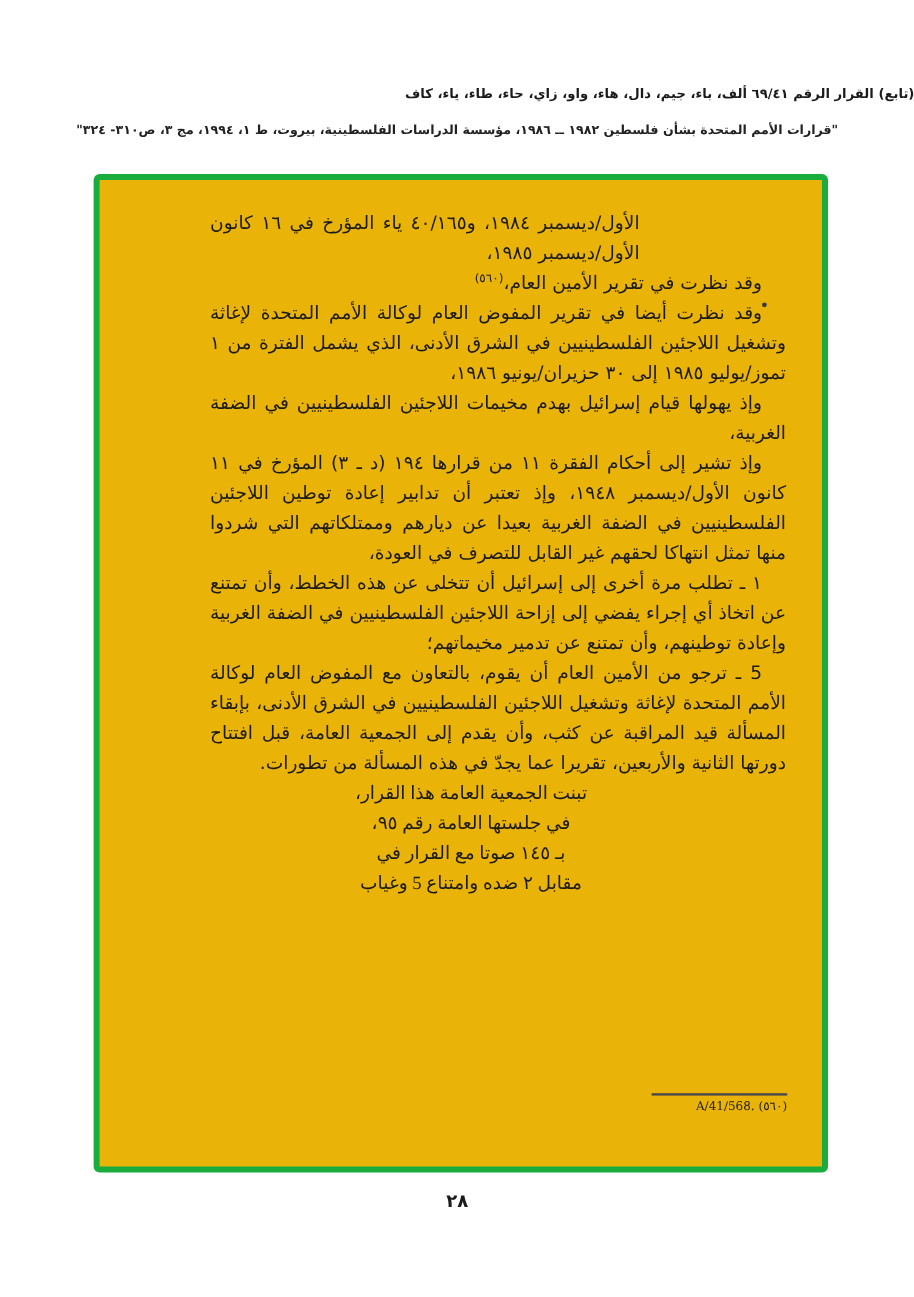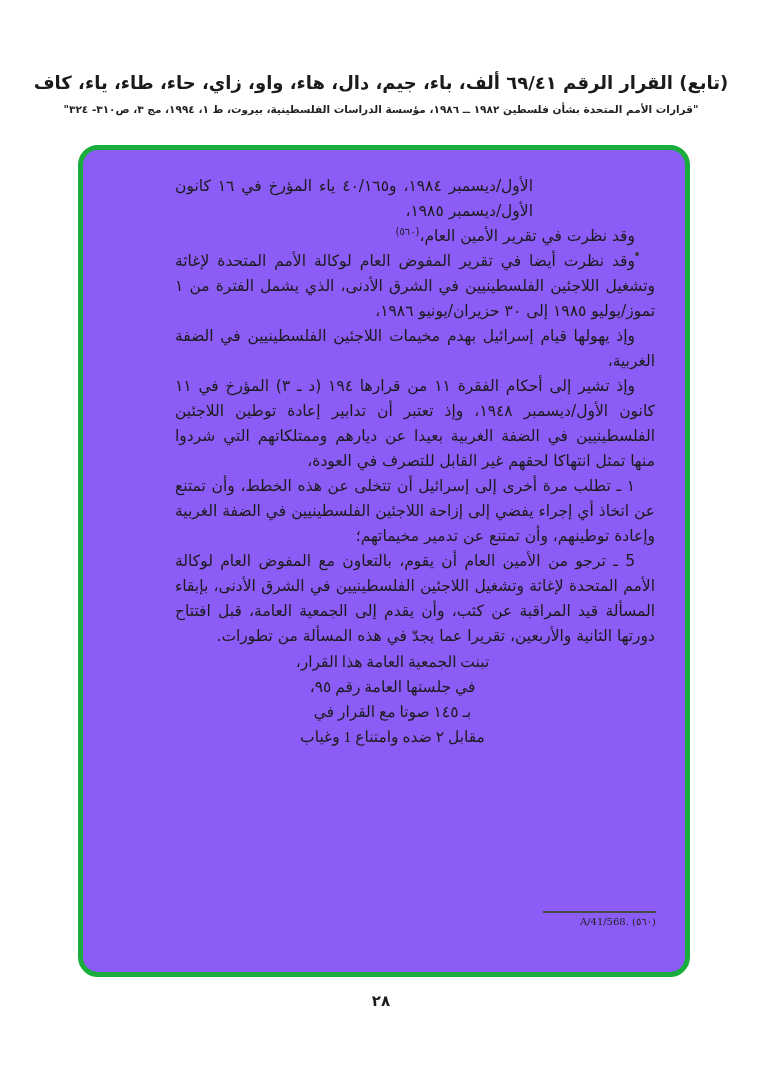--- a/index.html
+++ b/index.html
@@ -7,33 +7,33 @@
     width:762px;height:1081px;
     background:#ffffff;
     font-family:"DejaVu Sans",sans-serif;
     color:#1b1b1b;
     position:relative;
     overflow:hidden;
   }
   .page{position:absolute;inset:0;background:#ffffff;}
   .hdr1{
     position:absolute;top:72px;left:0;right:0;
-    text-align:center;font-weight:bold;font-size:18px;
+    text-align:right;font-weight:bold;font-size:11px;
     direction:rtl;letter-spacing:.2px;
   }
   .hdr2{
     position:absolute;top:103px;left:0;right:0;
     text-align:center;font-weight:bold;font-size:10.5px;
     direction:rtl;color:#222;
   }
   .frame{
     position:absolute;left:78px;top:145px;
     width:602px;height:822px;
-    border:5px solid #1aad3e;border-radius:20px;
-    background:#8b5cf6;
+    border:5px solid #1aad3e;border-radius:5px;
+    background:#eab308;
   }
   .col{
     position:absolute;left:92px;top:24px;width:480px;
     direction:rtl;text-align:justify;
     font-size:15.5px;line-height:25px;
   }
   .col p{margin:0;text-indent:20px;}
   .lead{font-weight:normal;}
   .num{font-weight:normal;}
   sup{font-size:10px;line-height:0;vertical-align:super;}
@@ -89,21 +89,21 @@
       <p><span class="lead">وإذ تشير</span><span> إلى أحكام الفقرة ١١ من قرارها ١٩٤ (د ـ ٣) المؤرخ في ١١ كانون الأول/ديسمبر ١٩٤٨، وإذ تعتبر أن تدابير إعادة توطين اللاجئين الفلسطينيين في الضفة الغربية بعيدا عن ديارهم وممتلكاتهم التي شردوا منها تمثل انتهاكا لحقهم غير القابل للتصرف في العودة،</span></p>
 
       <p><span class="num">١ ـ </span><span class="lead">تطلب مرة أخرى</span><span> إلى إسرائيل أن تتخلى عن هذه الخطط، وأن تمتنع عن اتخاذ أي إجراء يفضي إلى إزاحة اللاجئين الفلسطينيين في الضفة الغربية وإعادة توطينهم، وأن تمتنع عن تدمير مخيماتهم؛</span></p>
 
       <p><span class="num">5 ـ </span><span class="lead">ترجو</span><span> من الأمين العام أن يقوم، بالتعاون مع المفوض العام لوكالة الأمم المتحدة لإغاثة وتشغيل اللاجئين الفلسطينيين في الشرق الأدنى، بإبقاء المسألة قيد المراقبة عن كثب، وأن يقدم إلى الجمعية العامة، قبل افتتاح دورتها الثانية والأربعين، تقريرا عما يجدّ في هذه المسألة من تطورات.</span></p>
 
       <div class="adopt">
         <div>تبنت الجمعية العامة هذا القرار،</div>
         <div>في جلستها العامة رقم ٩٥،</div>
         <div>بـ ١٤٥ صوتا مع القرار في</div>
-        <div>مقابل ٢ ضده وامتناع 1 وغياب</div>
+        <div>مقابل ٢ ضده وامتناع 5 وغياب</div>
       </div>
 
     </div>
   </div>
 
   <div class="fnrule"></div>
   <div class="fn">A/41/568. (٥٦٠)</div>
 
   <div class="dot"></div>
 

